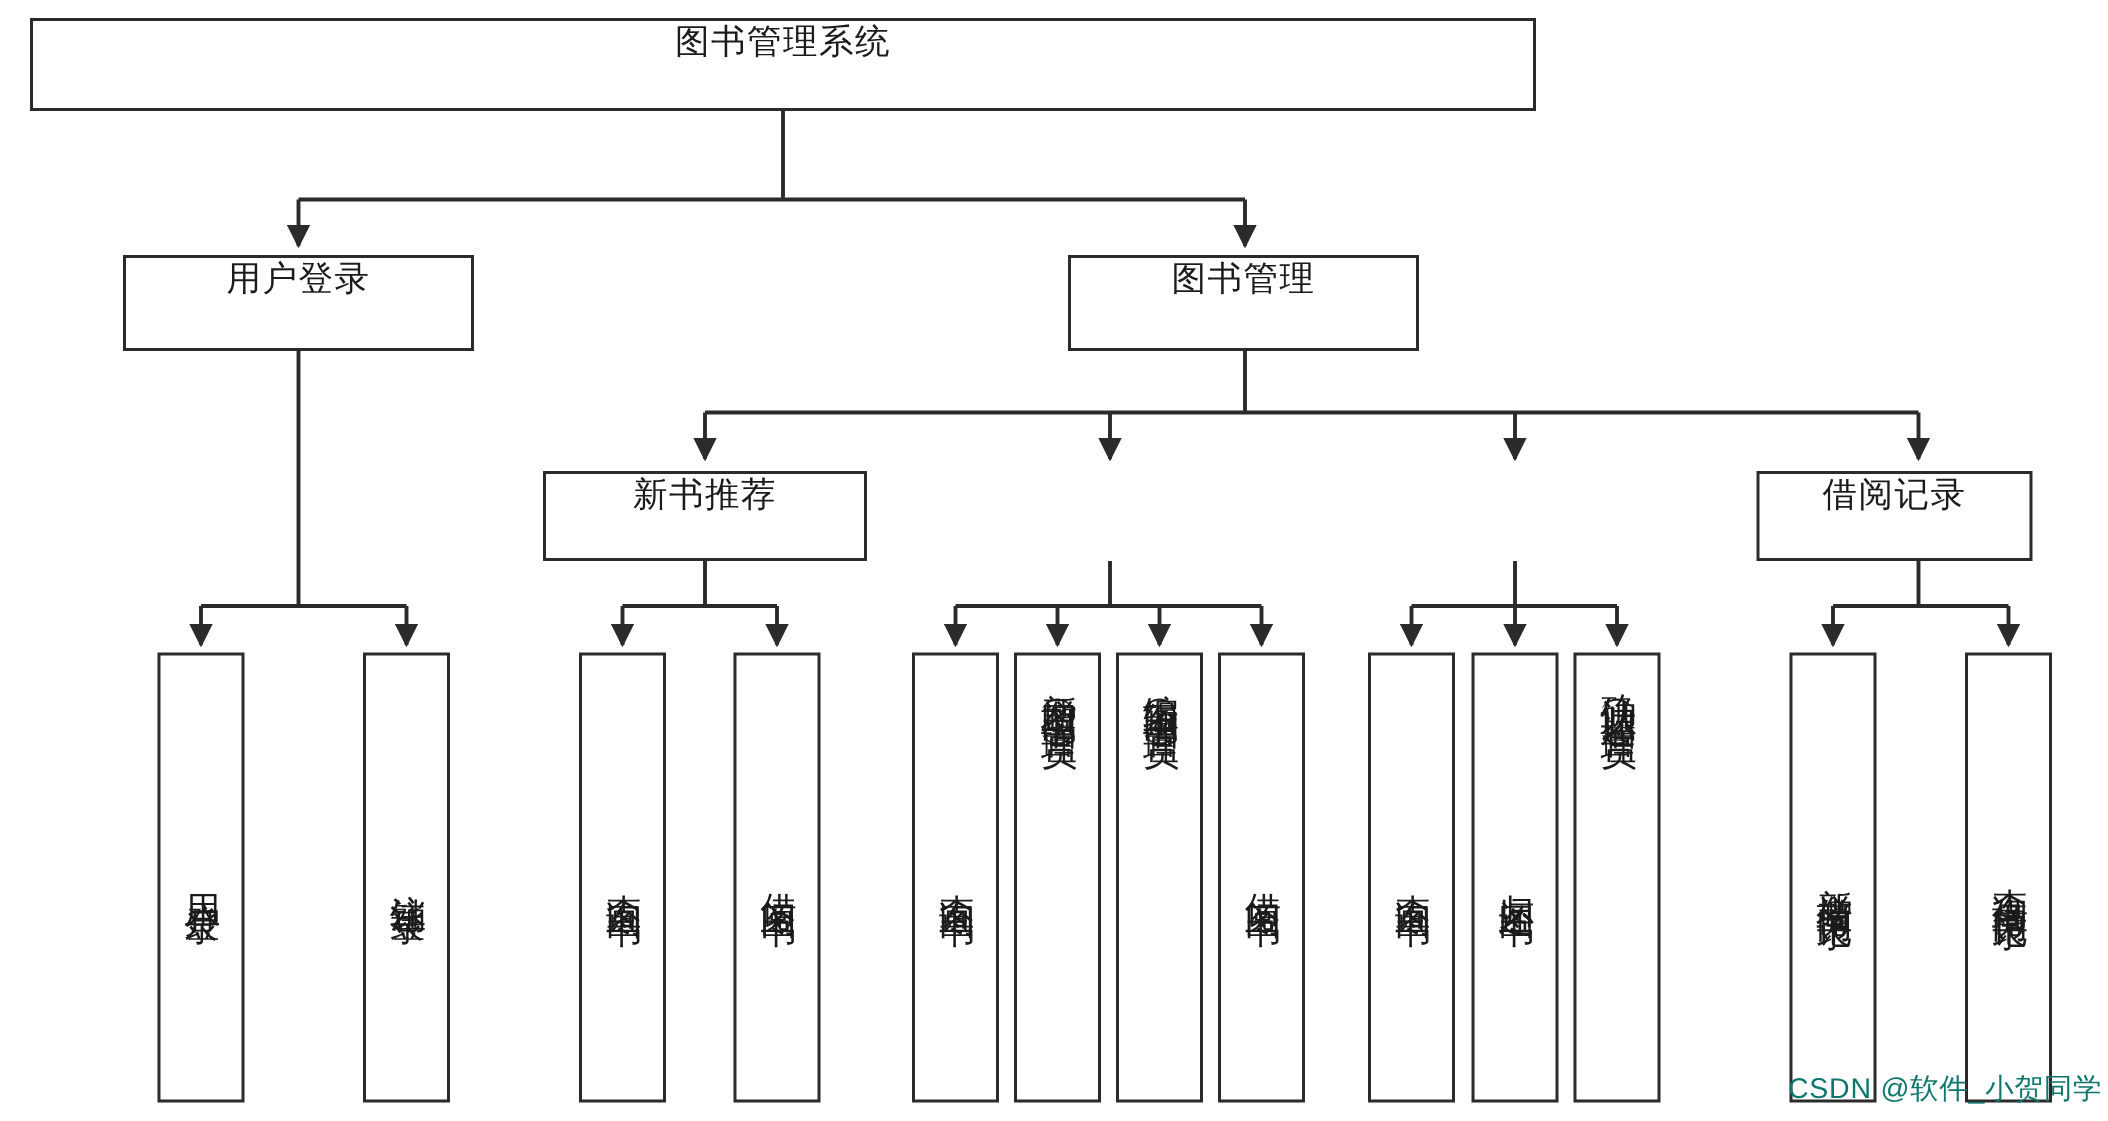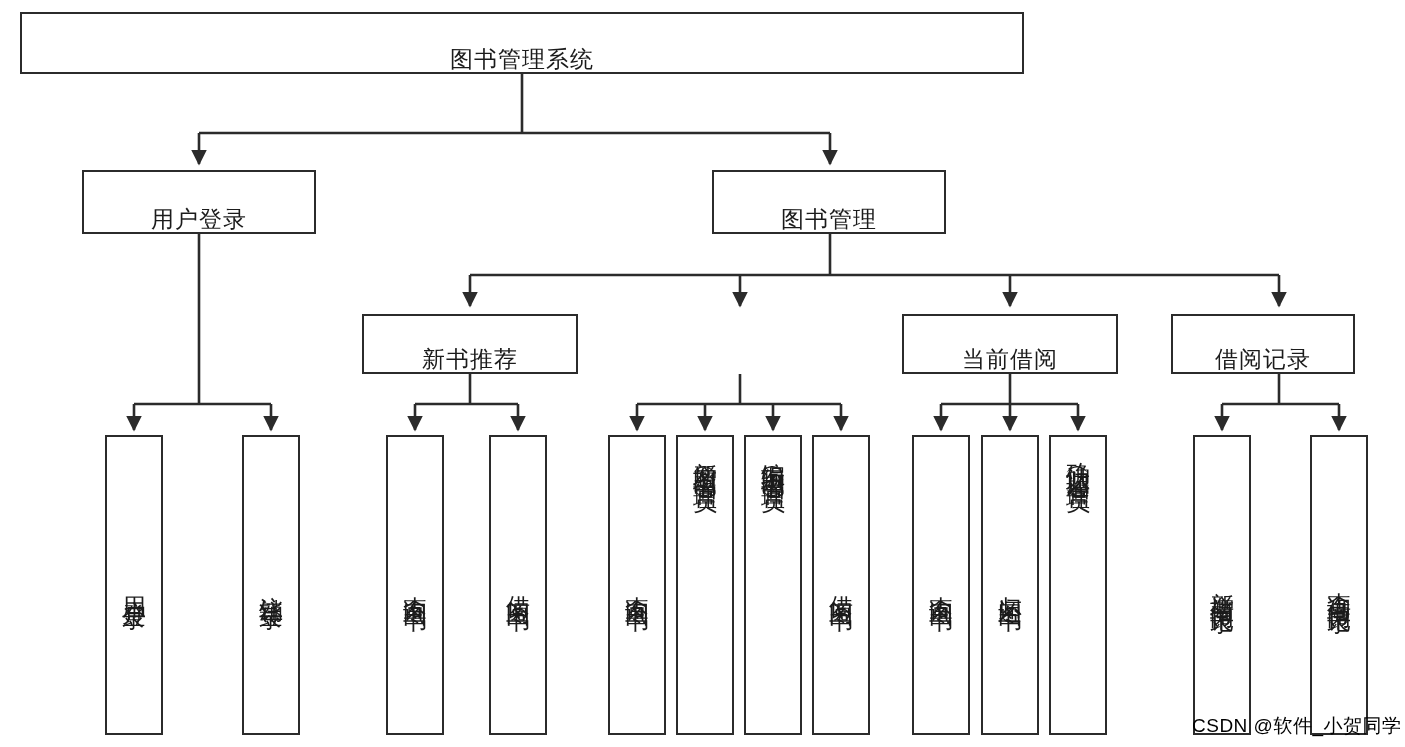--- a/index.html
+++ b/index.html
@@ -24,21 +24,21 @@
     top: 0;
     width: 1405px;
     height: 747px;
   }
   .node {
     position: absolute;
     box-sizing: border-box;
     background: #ffffff;
     border: 2.5px solid #2b2b2b;
     display: flex;
-    align-items: flex-end;
+    align-items: flex-start;
     justify-content: center;
     z-index: 2;
   }
   .node .label {
     color: #1b1b1b;
     letter-spacing: 1px;
     line-height: 1.15;
     text-align: center;
     white-space: nowrap;
   }
@@ -62,21 +62,21 @@
   }
   .node.vertical.center-v {
     align-items: center;
     padding-top: 0;
   }
   .watermark {
     position: absolute;
     left: 1192px;
     top: 713px;
     font-size: 19px;
-    color: #000000;
+    color: #0f766e;
     letter-spacing: 0.5px;
     white-space: nowrap;
     z-index: 3;
     font-family: "Liberation Sans", "DejaVu Sans", sans-serif;
   }
 </style>
 </head>
 <body>
 
 <div id="canvas">
@@ -141,23 +141,20 @@
 
   <div class="node horizontal" style="left:362px; top:314px; width:216px; height:60px;">
     <span class="label">新书推荐</span>
   </div>
 
   <div class="node horizontal" style="left:712px; top:170px; width:234px; height:64px;">
     <span class="label">图书管理</span>
   </div>
 
 
-  <div class="node horizontal" style="left:902px; top:314px; width:216px; height:60px;">
-    <span class="label">当前借阅</span>
-  </div>
 
   <div class="node horizontal" style="left:1171px; top:314px; width:184px; height:60px;">
     <span class="label">借阅记录</span>
   </div>
 
   <div class="node vertical center-v" style="left:105px; top:435px; width:58px; height:300px;">
     <span class="label">用户登录</span>
   </div>
 
   <div class="node vertical center-v" style="left:242px; top:435px; width:58px; height:300px;">

